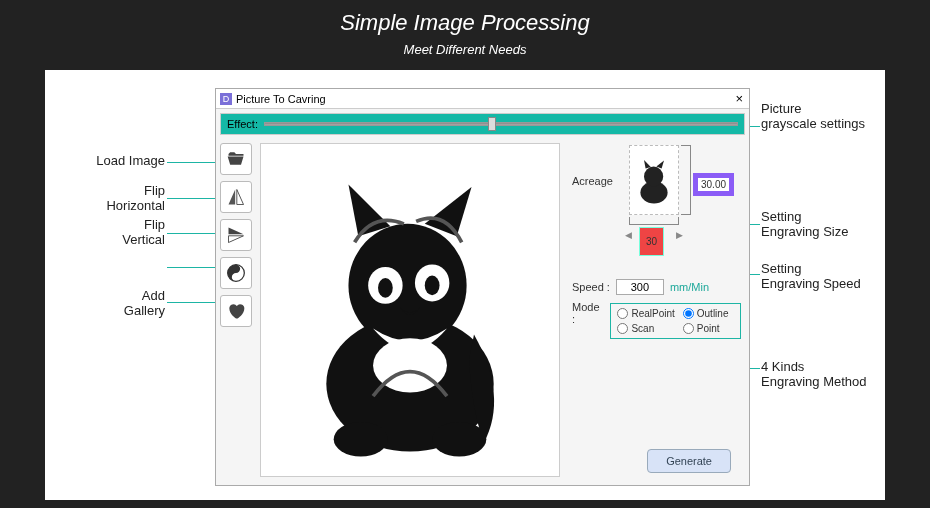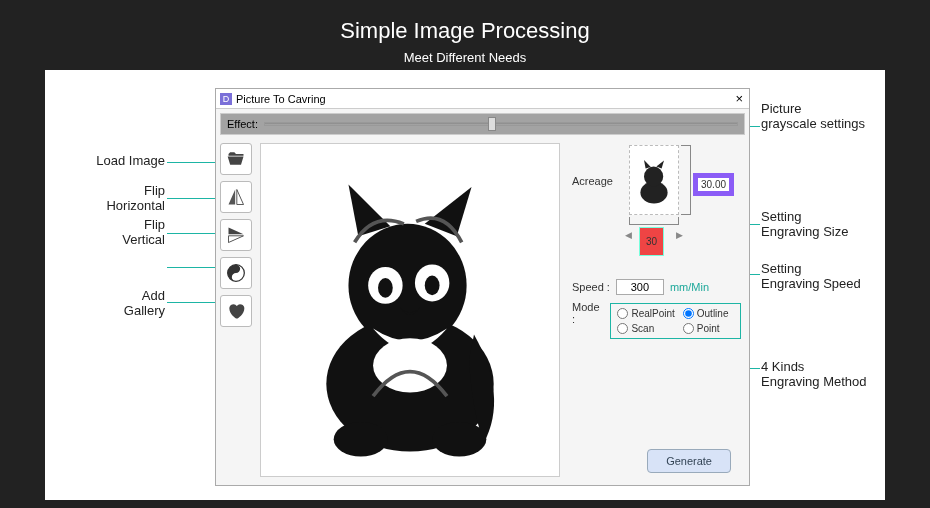--- a/index.html
+++ b/index.html
@@ -7,21 +7,22 @@
     width: 930px;
     height: 508px;
     background: #222;
     font-family: Arial, sans-serif;
     overflow: hidden;
     position: relative;
   }
   .header {
     text-align: center;
     color: #fff;
-    padding-top: 18px;
+    padding-top: 10px;
+    font-style: italic;
   }
   .header h1 { font-size: 22px; font-weight: 400; }
   .header h2 { font-size: 13px; font-weight: 400; margin-top: 6px; }
   .outer-panel {
     position: absolute;
     left: 45px;
     top: 70px;
     width: 840px;
     height: 430px;
     background: #fff;
@@ -55,21 +56,21 @@
   .title-bar .close {
     position: absolute; right: 6px; top: 2px;
     font-size: 13px; cursor: default;
   }
   .effect-row {
     display: flex;
     align-items: center;
     padding: 4px 6px;
     border: 1px solid #ccc;
     margin: 4px;
-    background:#a3a3a3;
+    background:#14b8a6;
     height:22px;
   }
   .effect-row label { font-size: 11px; margin-right: 6px; }
   .effect-row input[type=range] {
     flex: 1;
     appearance: none;
     height: 4px;
     background: linear-gradient(#888,#aaa);
     border:1px solid #999;
   }

